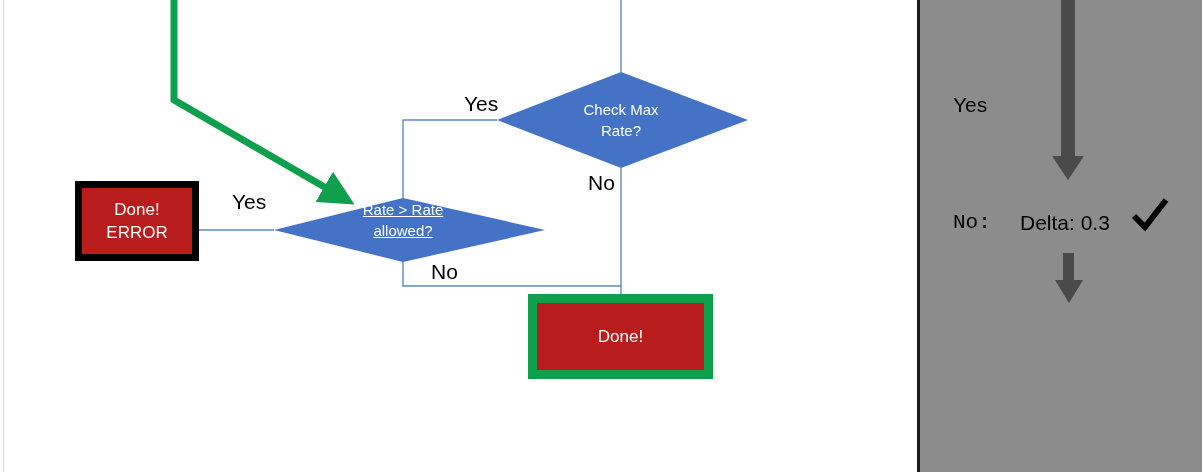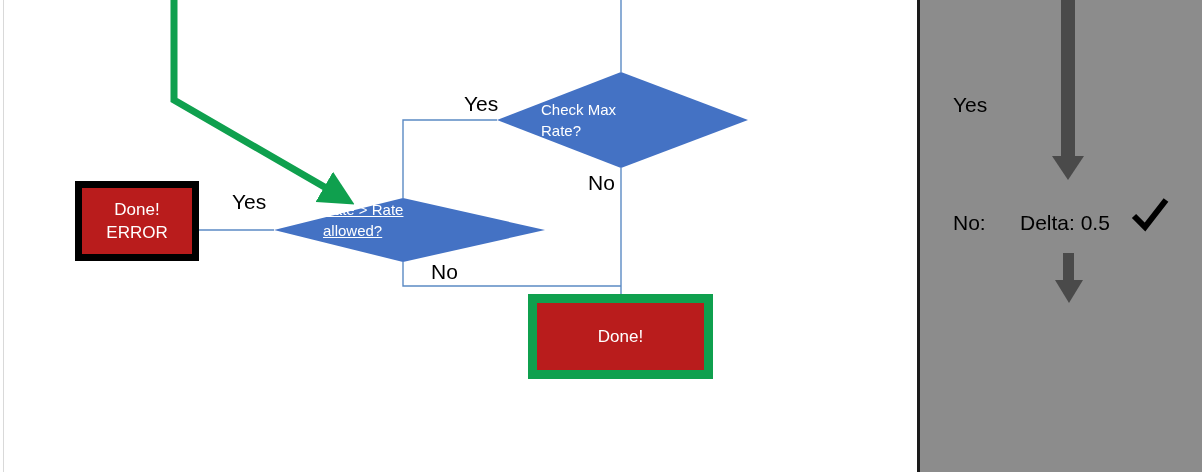--- a/index.html
+++ b/index.html
@@ -36,21 +36,21 @@
     position: absolute;
     left: 0; top: 0;
     width: 917px;
     height: 472px;
   }
   .node-label {
     position: absolute;
     color: #ffffff;
     font-size: 15px;
     line-height: 21px;
-    text-align: left;
+    text-align: center;
     white-space: pre-line;
     pointer-events: none;
   }
   .branch-label {
     position: absolute;
     color: #000000;
     font-size: 21px;
     line-height: 24px;
     white-space: nowrap;
   }
@@ -97,21 +97,21 @@
     width: 282px; height: 472px;
   }
   .panel-text {
     position: absolute;
     color: #000000;
     font-size: 21px;
     line-height: 24px;
     white-space: nowrap;
   }
   #panel-yes  { left: 33px;  top: 93px; }
-  #panel-no   { left: 33px;  top: 211px; }
+  #panel-no   { left: 33px;  top: 211px; font-family: Liberation Mono, monospace; }
   #panel-delta{ left: 100px; top: 211px; }
   #panel-value {
     position: absolute;
     left: 105px; top: 308px;
     font-size: 36px;
     font-weight: bold;
     line-height: 42px;
     color: #92d050;
     white-space: nowrap;
   }
@@ -190,21 +190,21 @@
       <g>
         <rect x="143" y="253" width="11" height="32" fill="#4a4a4a"></rect>
         <polygon points="135,280 163,280 149,303" fill="#4a4a4a"></polygon>
       </g>
     </svg>
 
     <div class="panel-text" id="panel-yes">Yes</div>
 
     <div class="panel-text" id="panel-no">No:</div>
 
-    <div class="panel-text" id="panel-delta">Delta: 0.5</div>
+    <div class="panel-text" id="panel-delta">Delta: 0.3</div>
 
     <svg id="panel-check" viewBox="0 0 40 40">
       <path d="M4,20 L15,31 L36,4" stroke="#000000" stroke-width="6" fill="none" stroke-linecap="butt" stroke-linejoin="miter"></path>
     </svg>
 
   </div>
 
 </div>
 
 </body></html>

